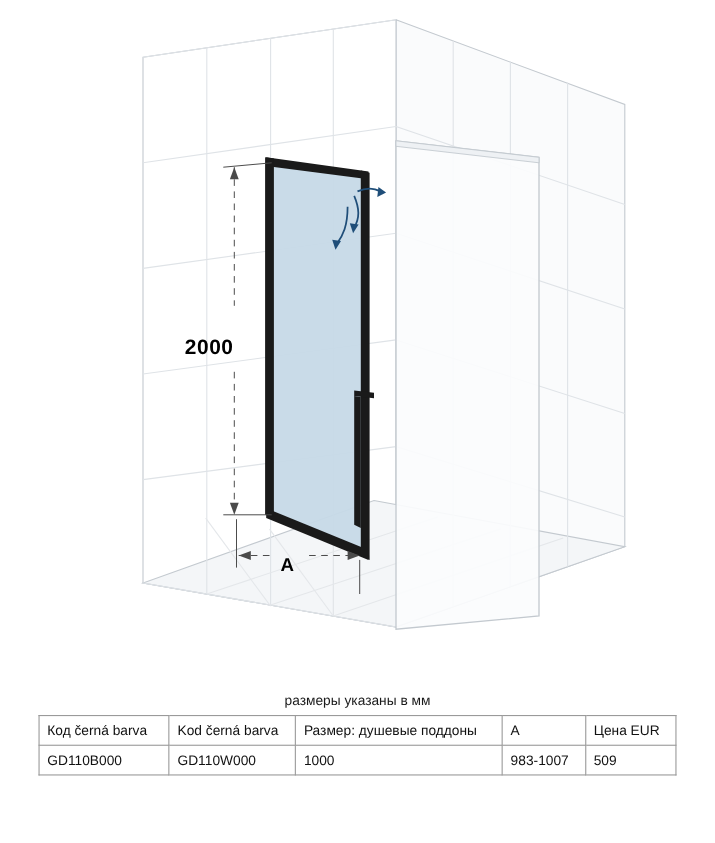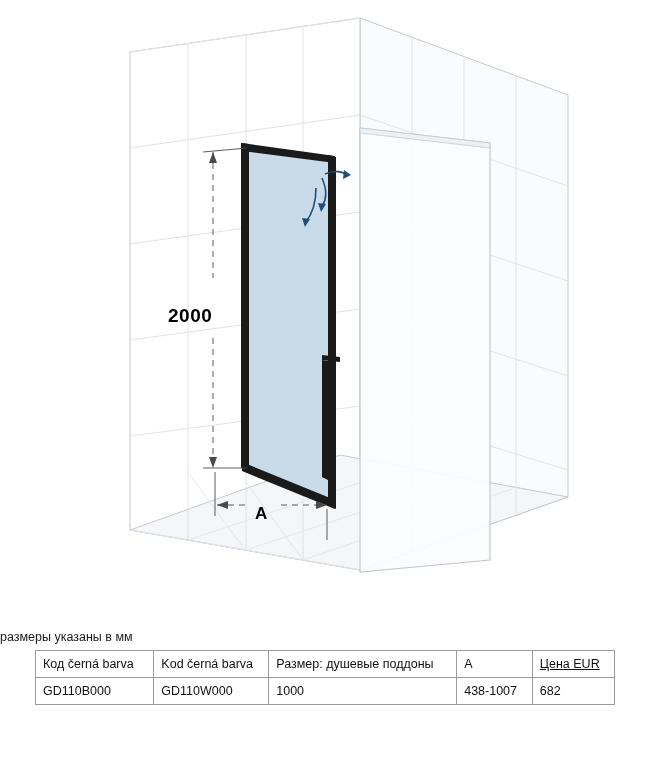--- a/index.html
+++ b/index.html
@@ -25,20 +25,21 @@
     left: 0;
     top: 0;
     width: 650px;
     height: 640px;
   }
   .note {
     position: absolute;
     left: 0;
     top: 630px;
     width: 650px;
+    text-align: center;
     font-size: 12.5px;
     color: #1a1a1a;
   }
   table.spec {
     position: absolute;
     left: 35px;
     top: 650px;
     width: 580px;
     border-collapse: collapse;
     font-size: 12.5px;
@@ -51,21 +52,21 @@
     color: #111111;
     white-space: nowrap;
   }
   table.spec th {
     font-weight: normal;
   }
   .c0 { width: 122px; margin-top: 41px; }
   .c1 { width: 112px; }
   .c2 { width: 196px; margin-top: 27px; }
   .c3 { width: 72px; }
-  .c4 { width: 78px; text-decoration: underline; }
+  .c4 { width: 78px; }
   .dimtext {
     font-size: 19px;
     font-weight: bold;
     letter-spacing: 0.5px;
   }
   .dimletter {
     font-size: 17px;
     font-weight: bold;
   }
 </style>
@@ -176,19 +177,19 @@
         <th class="c2">Размер: душевые поддоны</th>
         <th class="c3">A</th>
         <th class="c4">Цена EUR</th>
       </tr>
     </thead>
     <tbody>
       <tr>
         <td>GD110B000</td>
         <td>GD110W000</td>
         <td>1000</td>
-        <td>438-1007</td>
-        <td>682</td>
+        <td>983-1007</td>
+        <td>509</td>
       </tr>
     </tbody>
   </table>
 
 </div>
 
 </body></html>

